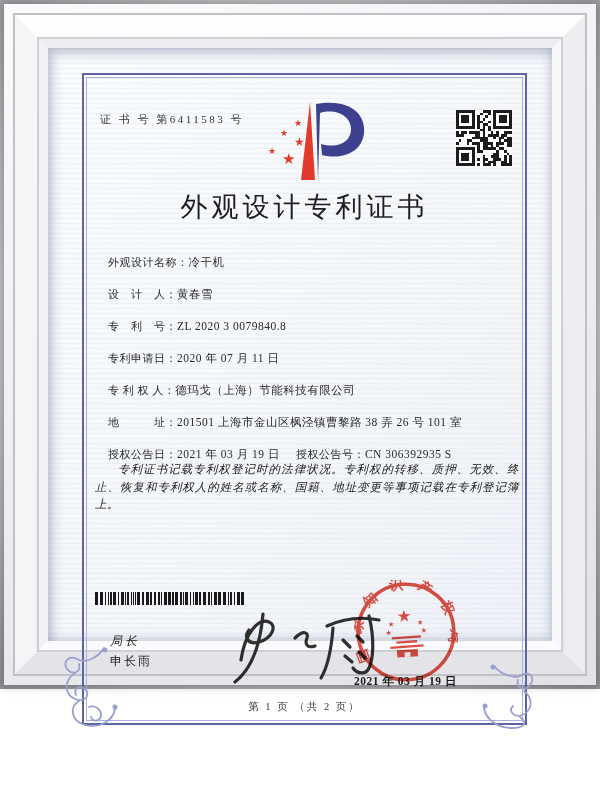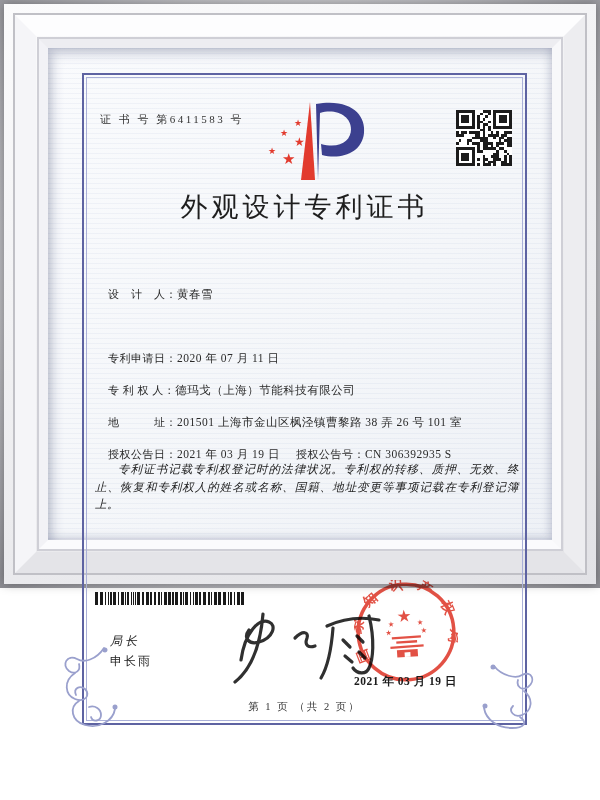--- a/index.html
+++ b/index.html
@@ -1,17 +1,17 @@
 <!DOCTYPE html>
 <html><head>
 <meta charset="utf-8">
 <style>
   html,body{margin:0;padding:0;}
   body{width:600px;height:800px;overflow:hidden;font-family:"Liberation Serif","DejaVu Serif",serif;}
-  .scene{position:relative;width:600px;height:588px;background:radial-gradient(circle at 50% 45%,#cdcdd1 55%,#8e8e94 100%);}
+  .scene{position:relative;width:600px;height:689px;background:radial-gradient(circle at 50% 45%,#cdcdd1 55%,#8e8e94 100%);}
   
   .frame-a{position:absolute;inset:4px;background:linear-gradient(155deg,#fbfbfc,#e2e2e6);box-shadow:0 0 10px rgba(0,0,0,.35);}
   .fr-line1{position:absolute;inset:13px;border:2px solid #c0c0c6;}
   .fr-bevel{position:absolute;inset:15px;border:21px solid;border-color:#fdfdfe #ededf0 #e4e4e8 #f5f5f8;}
   .fr-line2{position:absolute;inset:37px;border:2px solid #cfcfd6;}
   .fr-lip{position:absolute;inset:39px;border:9px solid;border-color:#ededf1 #f8f8fa #fbfbfd #f2f2f6;}
   
   .paper{position:absolute;inset:48px;background:
      repeating-linear-gradient(180deg,rgba(130,150,195,.085) 0 1px,rgba(255,255,255,0) 1px 5px),
      linear-gradient(135deg,#fafbfd 0%,#f4f6f9 60%,#eef1f6 100%);
@@ -300,22 +300,28 @@
           <rect x="14" y="20" width="1" height="1"></rect>
           <rect x="17" y="20" width="1" height="1"></rect>
           <rect x="18" y="20" width="1" height="1"></rect>
           <rect x="19" y="20" width="1" height="1"></rect>
           <rect x="20" y="20" width="1" height="1"></rect>
         </g>
     </svg>
 
     <div class="abs title">外观设计专利证书</div>
 
+    <div class="frow" style="top:204px">
+      <span class="flabel">外观设计名称：</span><span class="fvalue">冷干机</span>
+    </div>
     <div class="frow" style="top:236px">
       <span class="flabel">设　计　人：</span><span class="fvalue">黄春雪</span>
+    </div>
+    <div class="frow" style="top:268px">
+      <span class="flabel">专　利　号：</span><span class="fvalue">ZL 2020 3 0079840.8</span>
     </div>
     <div class="frow" style="top:300px">
       <span class="flabel">专利申请日：</span><span class="fvalue">2020 年 07 月 11 日</span>
     </div>
     <div class="frow" style="top:332px">
       <span class="flabel">专 利 权 人：</span><span class="fvalue">德玛戈（上海）节能科技有限公司</span>
     </div>
     <div class="frow" style="top:364px">
       <span class="flabel">地　　　址：</span><span class="fvalue">201501 上海市金山区枫泾镇曹黎路 38 弄 26 号 101 室</span>
     </div>

